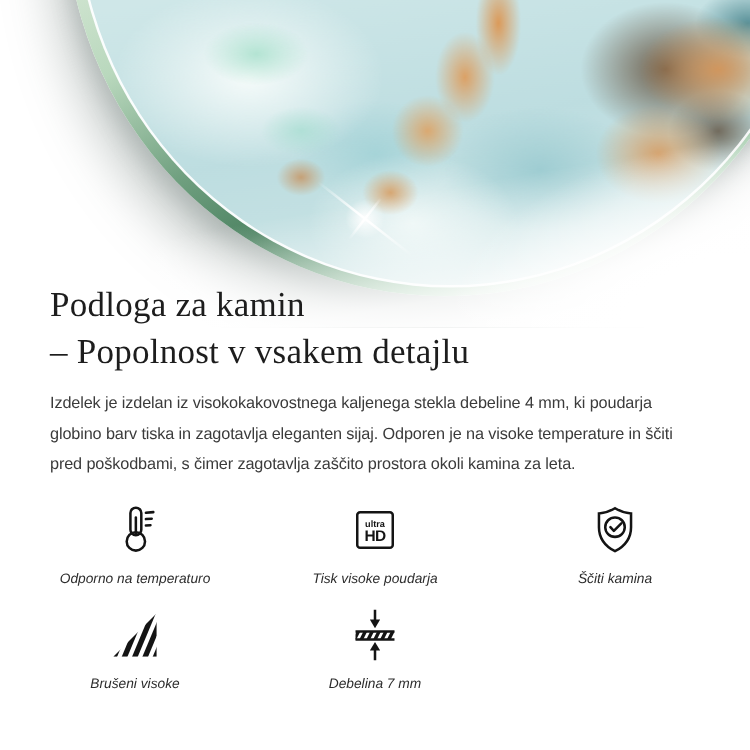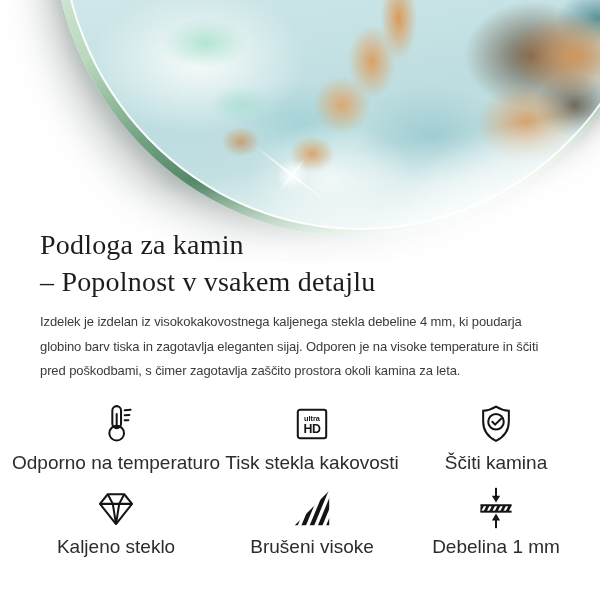--- a/index.html
+++ b/index.html
@@ -53,21 +53,21 @@
   .title{position:absolute;left:40px;top:226px;margin:0;font-family:"Liberation Serif",serif;
     font-weight:400;font-size:28px;line-height:37px;color:#1d1d1d;letter-spacing:.2px;}
   .desc{position:absolute;left:40px;top:310px;width:524px;margin:0;
     font-size:13px;line-height:24.5px;letter-spacing:-.1px;color:#3b3b3b;}
   
   .features{position:absolute;left:0;top:402px;width:600px;padding:0 12px;box-sizing:border-box;
     display:grid;grid-template-columns:repeat(3,1fr);grid-auto-rows:72px;row-gap:12px;}
   .feature{display:flex;flex-direction:column;align-items:center;justify-content:flex-start;}
   .feature .icon-box{height:48px;display:flex;align-items:flex-start;justify-content:center;}
   .feature svg{display:block;}
-  .feature .label{margin-top:5px;font-size:19px;line-height:16px;color:#2c2c2c;white-space:nowrap;}
+  .feature .label{margin-top:5px;font-size:11px;line-height:16px;color:#2c2c2c;white-space:nowrap;font-style:italic;}
   .ico{stroke:#141414;fill:none;stroke-width:2.2;}
   .ico-txt{fill:#141414;stroke:none;font-family:"Liberation Sans",sans-serif;}
 </style>
 </head>
 <body>
 
 <div class="stage">
 
   <div class="hero">
     <div class="glass-bevel"></div>
@@ -104,45 +104,34 @@
     </div>
 
     <div class="feature">
       <div class="icon-box">
         <svg width="44" height="44" viewBox="0 0 48 48">
           <rect class="ico" x="8.5" y="8.5" width="31" height="31" rx="2.5" stroke-width="2.6"></rect>
           <text class="ico-txt" x="24" y="21" font-size="8" font-weight="600" text-anchor="middle">ultra</text>
           <text class="ico-txt" x="24" y="34" font-size="13.5" font-weight="800" text-anchor="middle" letter-spacing="-0.5">HD</text>
         </svg>
       </div>
-      <span class="label">Tisk stekla kakovosti</span>
+      <span class="label">Tisk visoke poudarja</span>
     </div>
 
     <div class="feature">
       <div class="icon-box">
         <svg width="44" height="44" viewBox="0 0 48 48">
           <path class="ico" stroke-width="2.5" d="M24,5 C28.5,7.8 33.5,9.3 38,9.5 L38,21.5 C38,31.5 31.5,38.6 24,42.5 C16.5,38.6 10,31.5 10,21.5 L10,9.5 C14.5,9.3 19.5,7.8 24,5 Z"></path>
           <circle class="ico" cx="24" cy="21.5" r="8.5" stroke-width="2.3"></circle>
           <path class="ico" d="M20,21.5 l3,3.2 6.5,-6.5" stroke-width="2.4" stroke-linecap="round" stroke-linejoin="round"></path>
         </svg>
       </div>
       <span class="label">Ščiti kamina</span>
     </div>
 
-    <div class="feature">
-      <div class="icon-box">
-        <svg width="44" height="44" viewBox="0 0 48 48">
-          <path class="ico" stroke-linejoin="round" d="M15,9 L33,9 L41.5,19.5 L24,41.5 L6.5,19.5 Z"></path>
-          <path class="ico" d="M6.5,19.5 H41.5"></path>
-          <path class="ico" d="M15,9 L20.5,19.5 L24,41.5"></path>
-          <path class="ico" d="M33,9 L27.5,19.5 L24,41.5"></path>
-        </svg>
-      </div>
-      <span class="label">Kaljeno steklo</span>
-    </div>
 
     <div class="feature">
       <div class="icon-box">
         <svg width="44" height="44" viewBox="0 0 48 48">
           <defs>
               <clipPath id="triClip">
                 <polygon points="5,43 43,5 43,43"></polygon>
               </clipPath>
             </defs>
           <g clip-path="url(#triClip)" stroke="#141414" stroke-width="4.6">
@@ -175,17 +164,17 @@
             <line x1="34" y1="32" x2="42" y2="16"></line>
           </g>
           <line class="ico" x1="7" y1="21" x2="41" y2="21" stroke-width="2"></line>
           <line class="ico" x1="7" y1="28" x2="41" y2="28" stroke-width="2"></line>
           <line class="ico" x1="24" y1="2" x2="24" y2="11" stroke-width="2.6"></line>
           <polygon points="19.5,10.5 28.5,10.5 24,18" fill="#141414"></polygon>
           <line class="ico" x1="24" y1="46" x2="24" y2="37" stroke-width="2.6"></line>
           <polygon points="19.5,37.5 28.5,37.5 24,30" fill="#141414"></polygon>
         </svg>
       </div>
-      <span class="label">Debelina 1 mm</span>
+      <span class="label">Debelina 7 mm</span>
     </div>
 
   </div>
 </div>
 
 </body></html>

